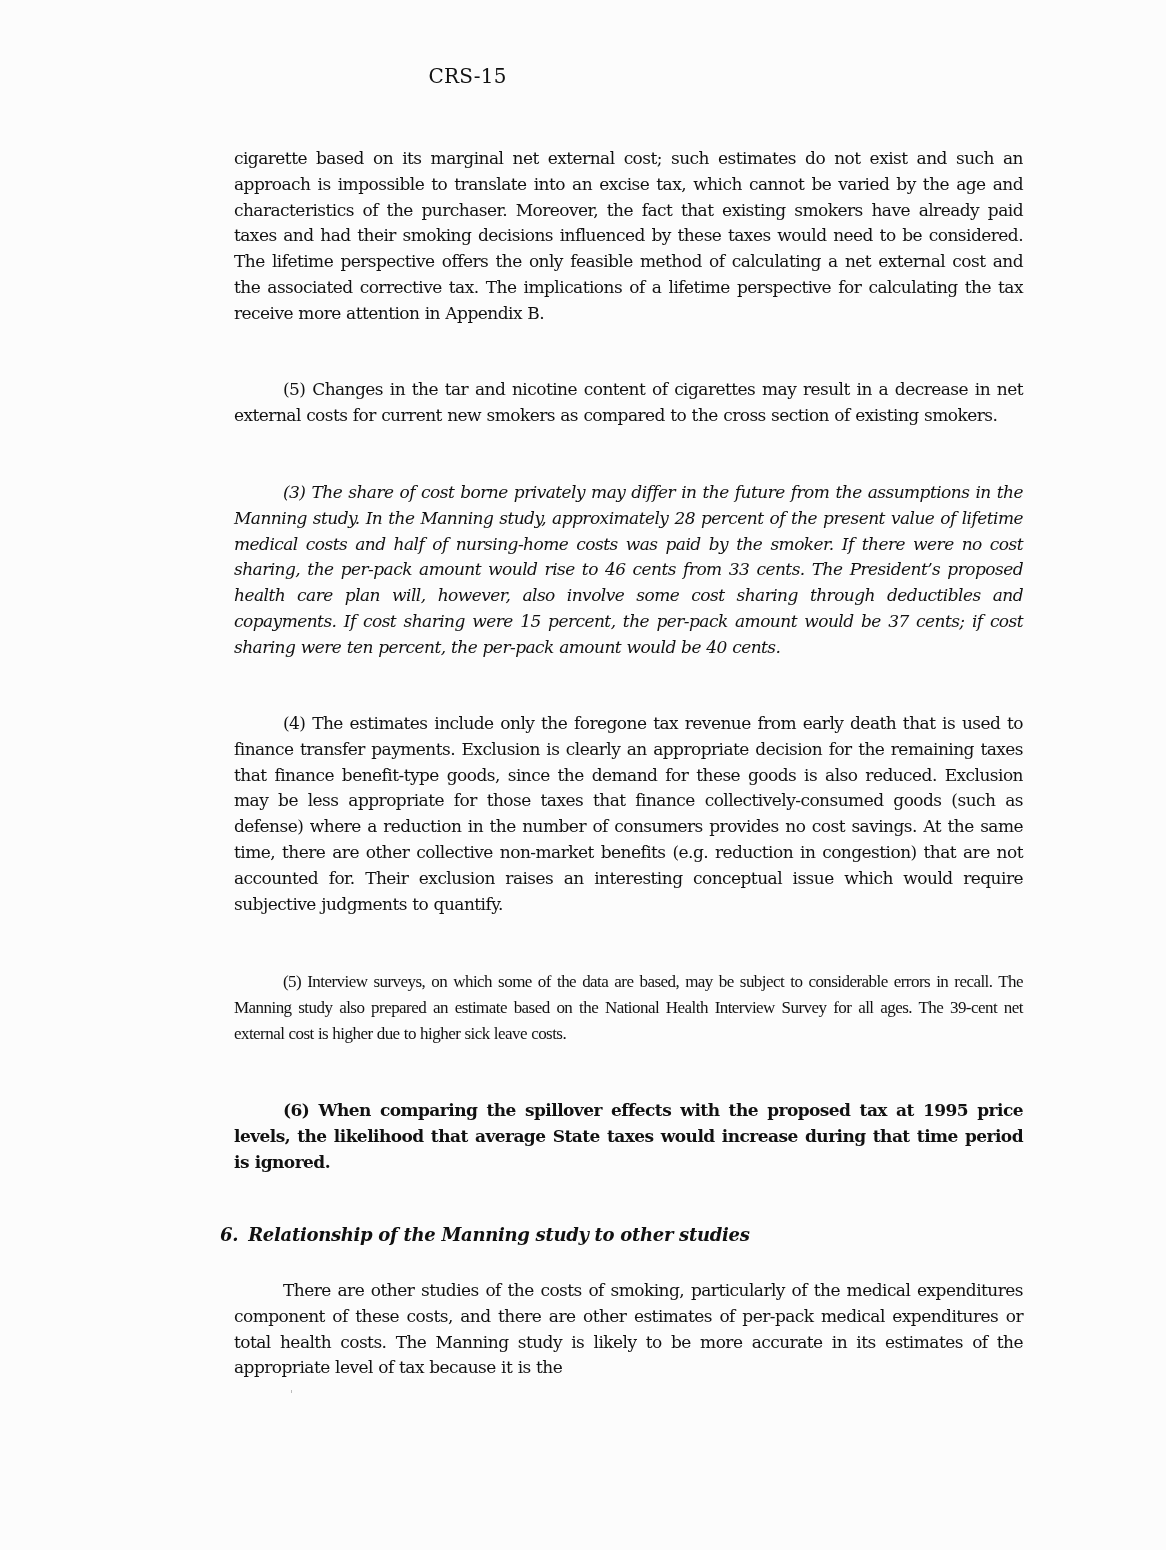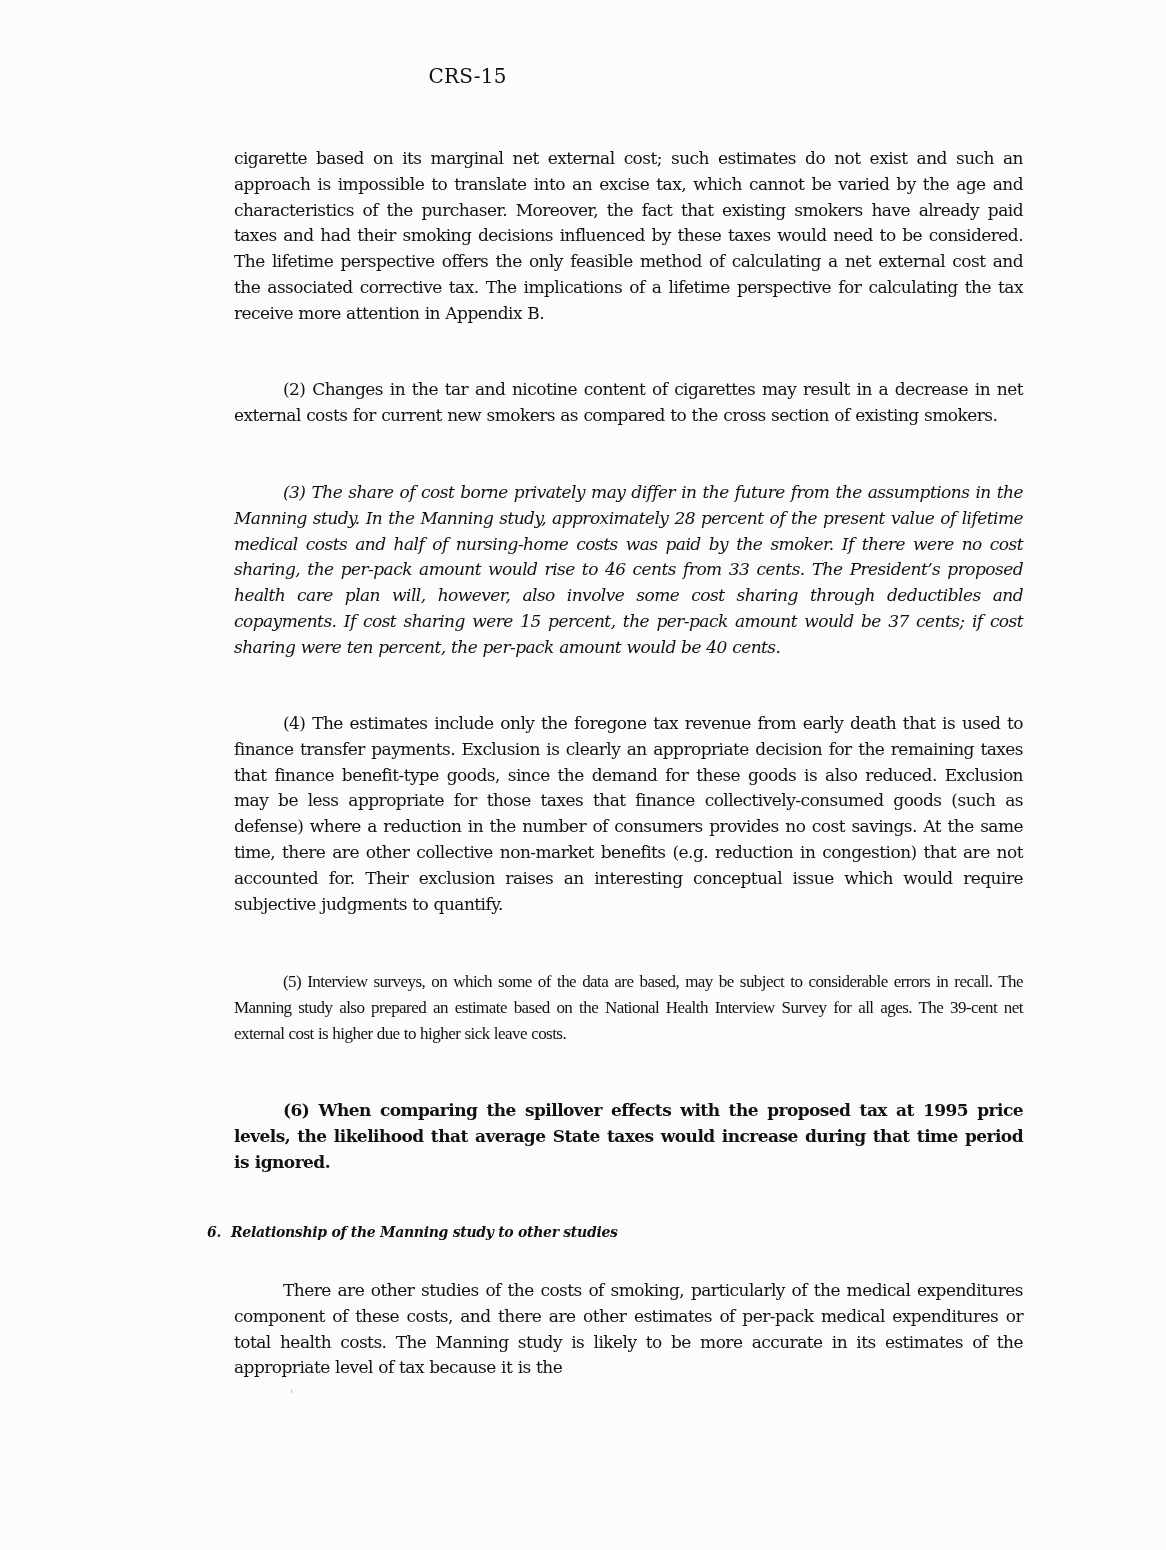--- a/index.html
+++ b/index.html
@@ -37,23 +37,23 @@
       margin-left: 29px;
     }
     .body-text p {
       margin: 0;
     }
     .indent {
       text-indent: 49px;
     }
     .section-heading {
       position: absolute;
-      left: 207px;
+      left: 220px;
       top: 1224px;
-      font-size: 14px;
+      font-size: 18px;
       font-weight: bold;
       font-style: italic;
       letter-spacing: -0.3px;
     }
     .section-heading .num {
       margin-right: 10px;
     }
     #p1 { top: 146px; }
     #p2 { top: 377px; }
     #p3 { top: 480px; font-style: italic; }
@@ -73,21 +73,21 @@
 </head>
 <body>
 
 <div class="page-header">CRS-15</div>
 
 <div class="body-text" id="p1">
   <p>cigarette based on its marginal net external cost; such estimates do not exist and such an approach is impossible to translate into an excise tax, which cannot be varied by the age and characteristics of the purchaser.  Moreover, the fact that existing smokers have already paid taxes and had their smoking decisions influenced by these taxes would need to be considered.  The lifetime perspective offers the only feasible method of calculating a net external cost and the associated corrective tax.  The implications of a lifetime perspective for calculating the tax receive more attention in Appendix B.</p>
 </div>
 
 <div class="body-text" id="p2">
-  <p class="indent">(2) Changes in the tar and nicotine content of cigarettes may result in a decrease in net external costs for current new smokers as compared to the cross section of existing smokers.</p>
+  <p class="indent">(5) Changes in the tar and nicotine content of cigarettes may result in a decrease in net external costs for current new smokers as compared to the cross section of existing smokers.</p>
 </div>
 
 <div class="body-text" id="p3">
   <p class="indent">(3) The share of cost borne privately may differ in the future from the assumptions in the Manning study.  In the Manning study, approximately 28 percent of the present value of lifetime medical costs and half of nursing-home costs was paid by the smoker.  If there were no cost sharing, the per-pack amount would rise to 46 cents from 33 cents.  The President’s proposed health care plan will, however, also involve some cost sharing through deductibles and copayments.  If cost sharing were 15 percent, the per-pack amount would be 37 cents; if cost sharing were ten percent, the per-pack amount would be 40 cents.</p>
 </div>
 
 <div class="body-text" id="p4">
   <p class="indent">(4) The estimates include only the foregone tax revenue from early death that is used to finance transfer payments.  Exclusion is clearly an appropriate decision for the remaining taxes that finance benefit-type goods, since the demand for these goods is also reduced.  Exclusion may be less appropriate for those taxes that finance collectively-consumed goods (such as defense) where a reduction in the number of consumers provides no cost savings.  At the same time, there are other collective non-market benefits (e.g. reduction in congestion) that are not accounted for.  Their exclusion raises an interesting conceptual issue which would require subjective judgments to quantify.</p>
 </div>
 

